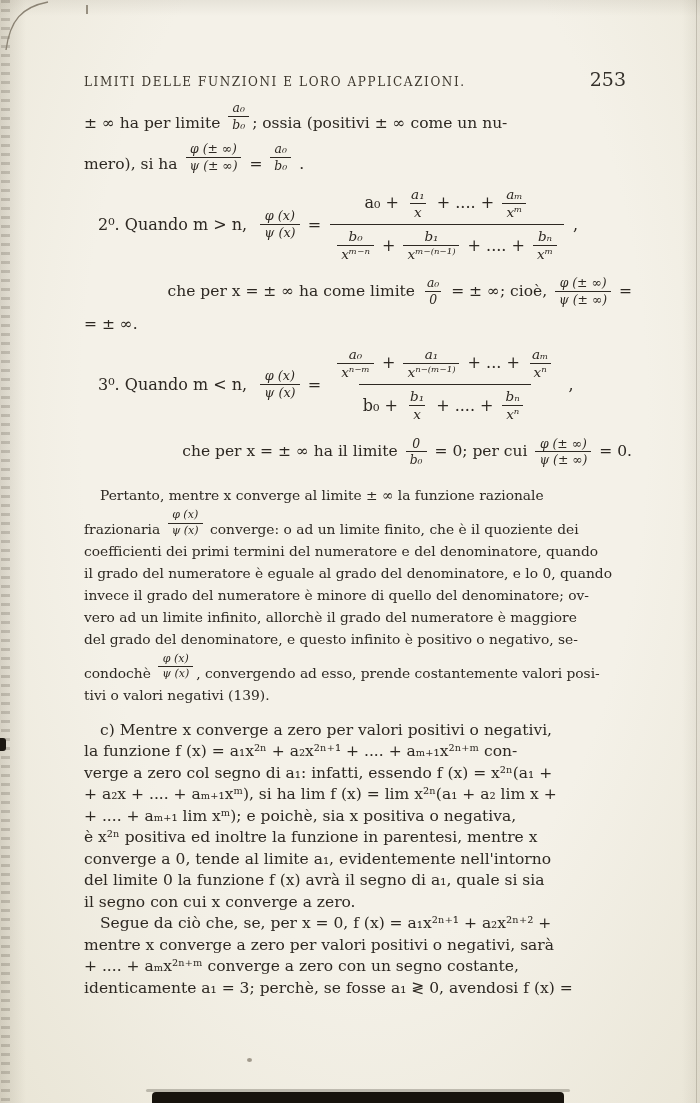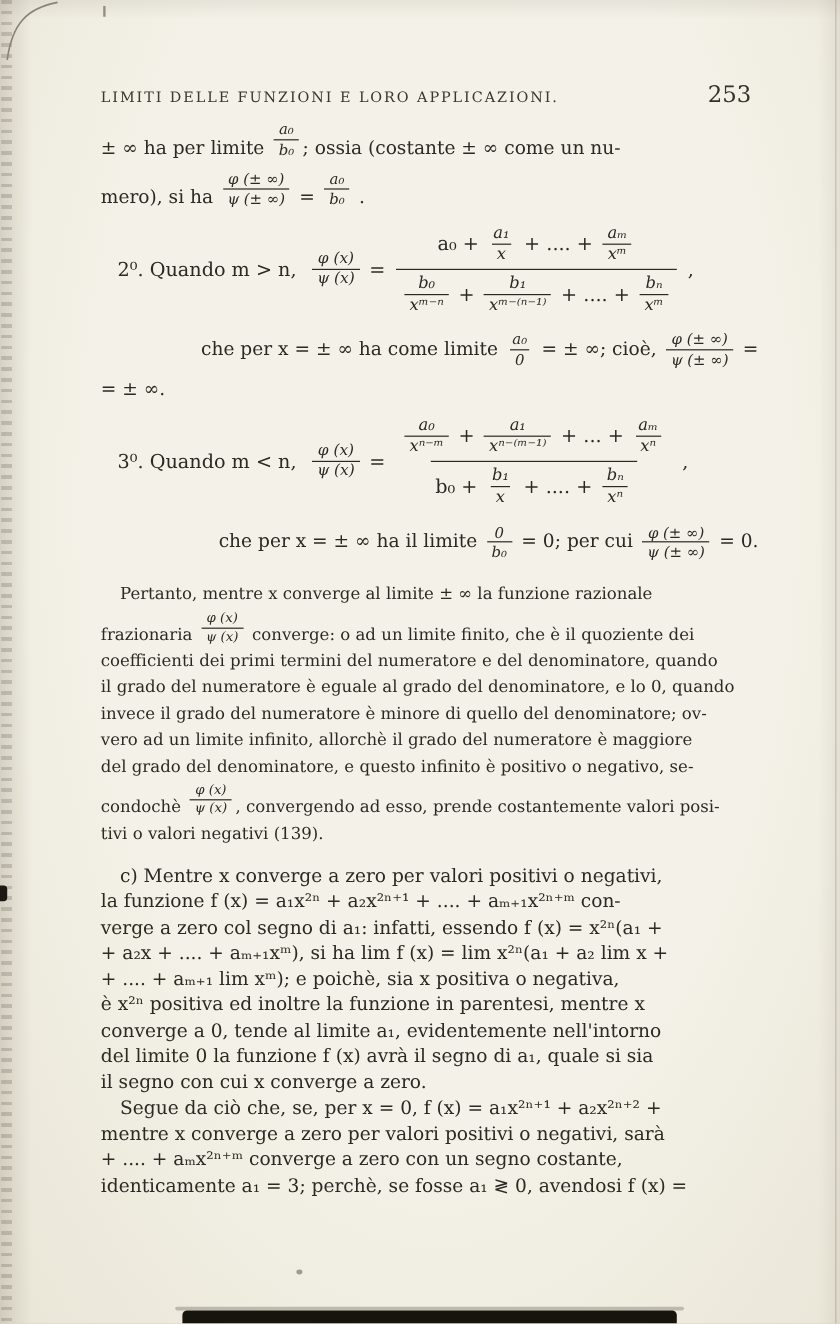--- a/index.html
+++ b/index.html
@@ -87,21 +87,21 @@
 
   <div class="content">
 
     <div class="block-intro">
       <div class="mline">
         <span>± ∞ ha per limite </span>
         <span class="frac">
           <span class="fnum">a₀</span>
           <span class="fden">b₀</span>
         </span>
-        <span>; ossia (costante ± ∞ come un nu-</span>
+        <span>; ossia (positivi ± ∞ come un nu-</span>
       </div>
       <div class="mline">
         <span>mero), si ha </span>
         <span class="frac">
           <span class="fnum">φ (± ∞)</span>
           <span class="fden">ψ (± ∞)</span>
         </span>
         <span> = </span>
         <span class="frac">
           <span class="fnum">a₀</span>

